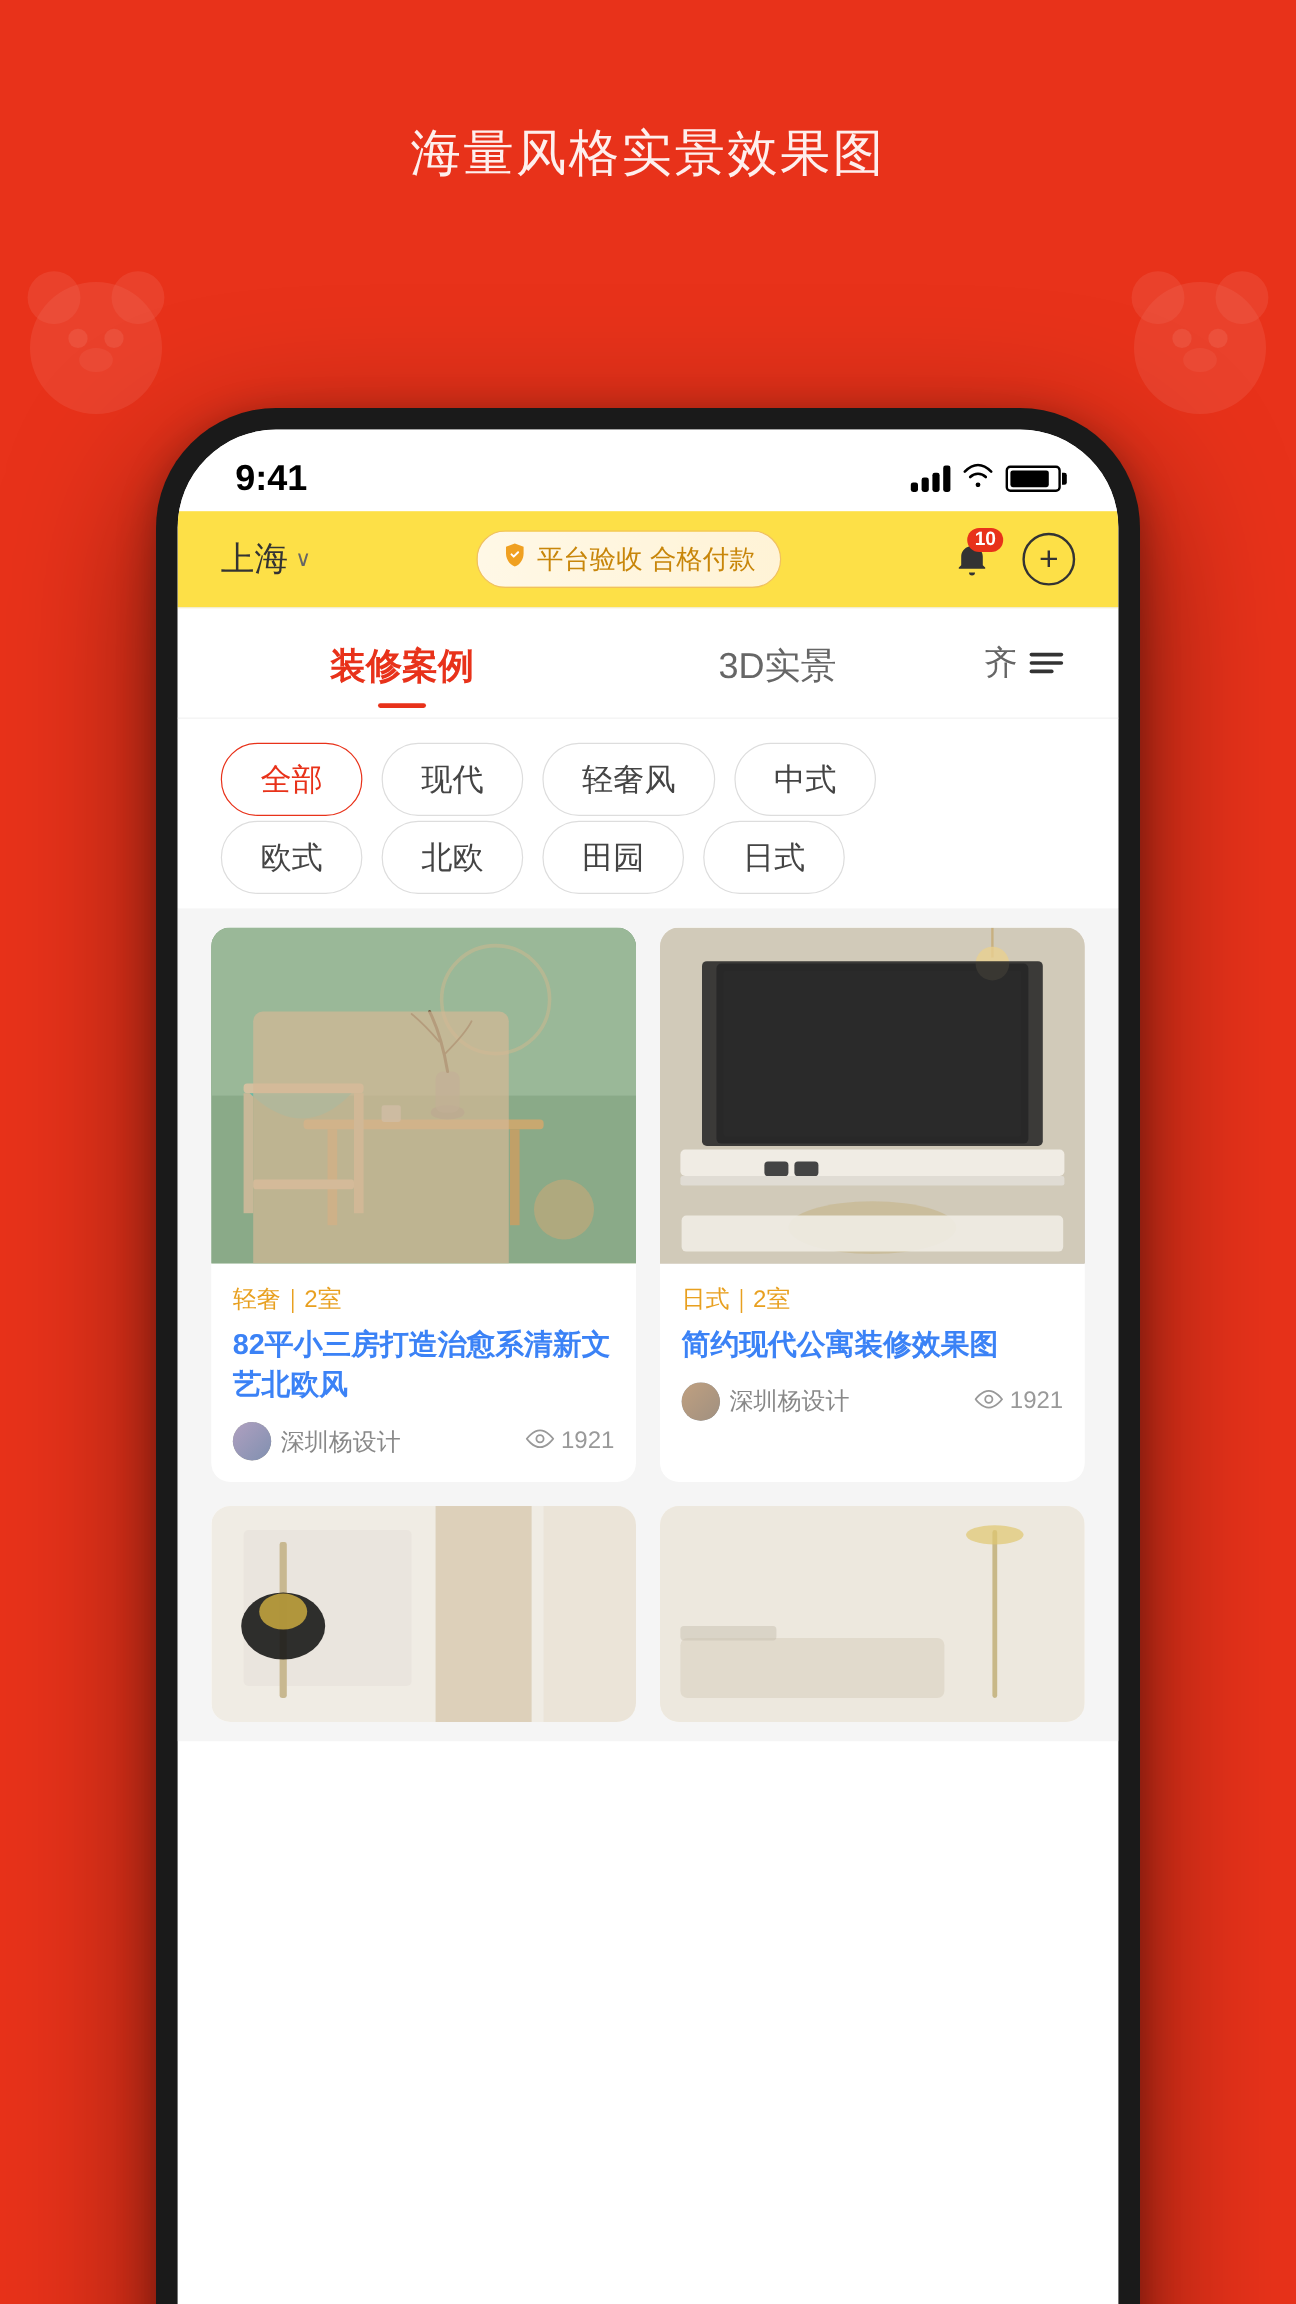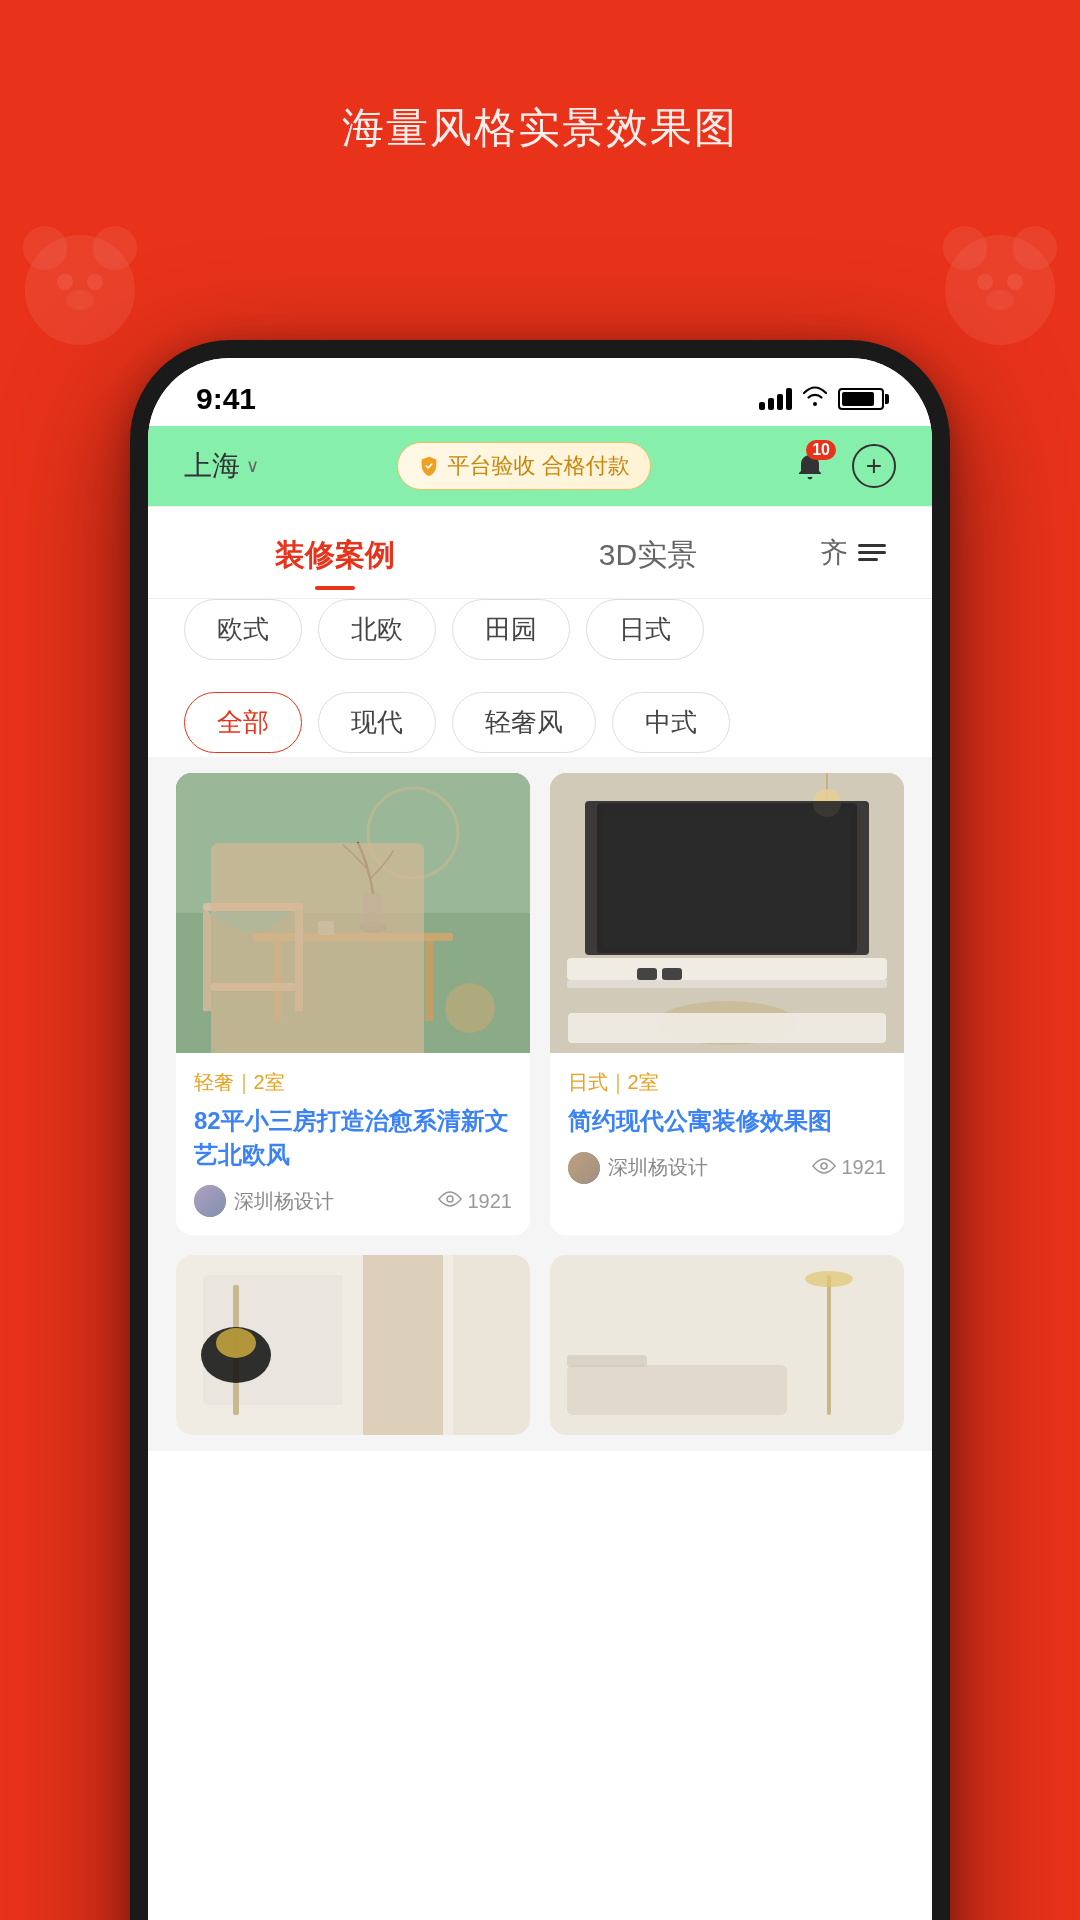--- a/index.html
+++ b/index.html
@@ -149,38 +149,38 @@
       border-radius: 2px;
       width: 85%;
     }
 
     
     .app-header {
       display: flex;
       align-items: center;
       justify-content: space-between;
       padding: 16px 36px;
-      background: #86efac;
+      background: #fde047;
       border-bottom: 1px solid #f0f0f0;
     }
     .location {
       display: flex;
       align-items: center;
       gap: 6px;
       font-size: 28px;
       font-weight: 500;
       color: #333;
     }
     .chevron-down {
       font-size: 18px;
       color: #666;
     }
     .verify-badge {
       display: flex;
-      align-items: center;
+      align-items: flex-start;
       gap: 8px;
       background: linear-gradient(90deg, #fff8e6, #fff3d6);
       border: 1px solid #f0c060;
       border-radius: 30px;
       padding: 8px 20px;
       font-size: 22px;
       color: #c8860a;
       font-weight: 500;
     }
     .shield-icon-svg {
@@ -524,47 +524,47 @@
         <div class="nav-more">
           <span style="font-size:28px;color:#666;margin-right:4px">齐</span>
           <div class="menu-lines">
             <div class="menu-line"></div>
             <div class="menu-line"></div>
             <div class="menu-line" style="width:20px"></div>
           </div>
         </div>
       </div>
 
+      <div class="filter-row" style="padding-bottom:4px">
+        <div class="filter-chip active">
+          <span>全部</span>
+        </div>
+        <div class="filter-chip">
+          <span>现代</span>
+        </div>
+        <div class="filter-chip">
+          <span>轻奢风</span>
+        </div>
+        <div class="filter-chip">
+          <span>中式</span>
+        </div>
+      </div>
+
       <div class="filter-row" style="padding-top:0; padding-bottom:12px">
         <div class="filter-chip">
           <span>欧式</span>
         </div>
         <div class="filter-chip">
           <span>北欧</span>
         </div>
         <div class="filter-chip">
           <span>田园</span>
         </div>
         <div class="filter-chip">
           <span>日式</span>
-        </div>
-      </div>
-
-      <div class="filter-row" style="padding-bottom:4px">
-        <div class="filter-chip active">
-          <span>全部</span>
-        </div>
-        <div class="filter-chip">
-          <span>现代</span>
-        </div>
-        <div class="filter-chip">
-          <span>轻奢风</span>
-        </div>
-        <div class="filter-chip">
-          <span>中式</span>
         </div>
       </div>
 
       <div class="content-grid">
 
         <div class="content-card">
           <div class="card-image room1-bg">
             
             <svg width="100%" height="100%" viewBox="0 0 360 280" preserveAspectRatio="xMidYMid slice">
 

